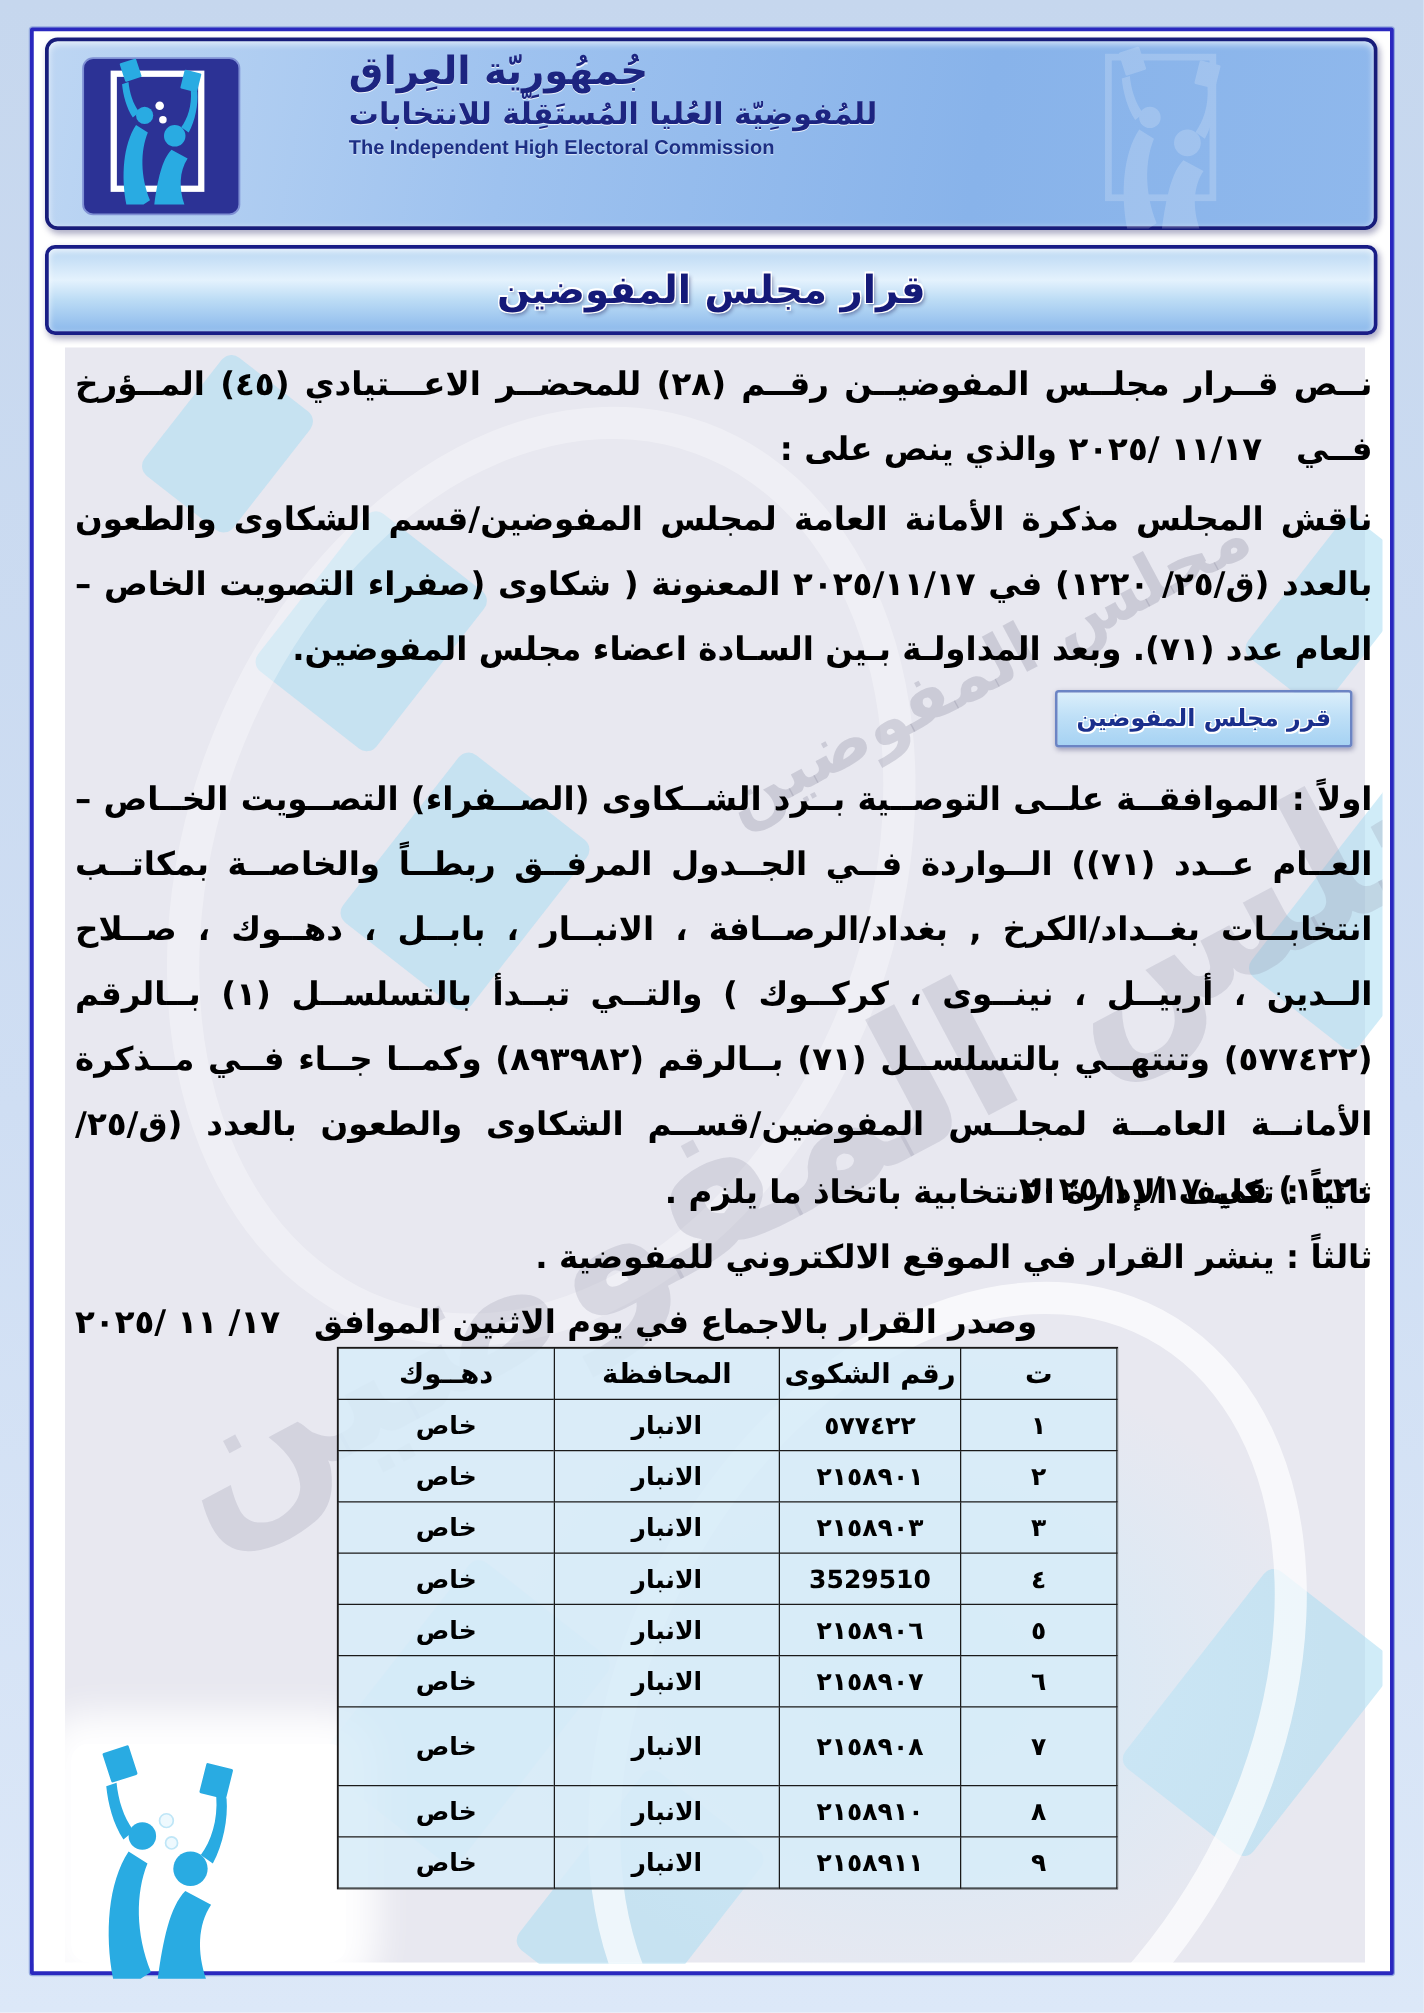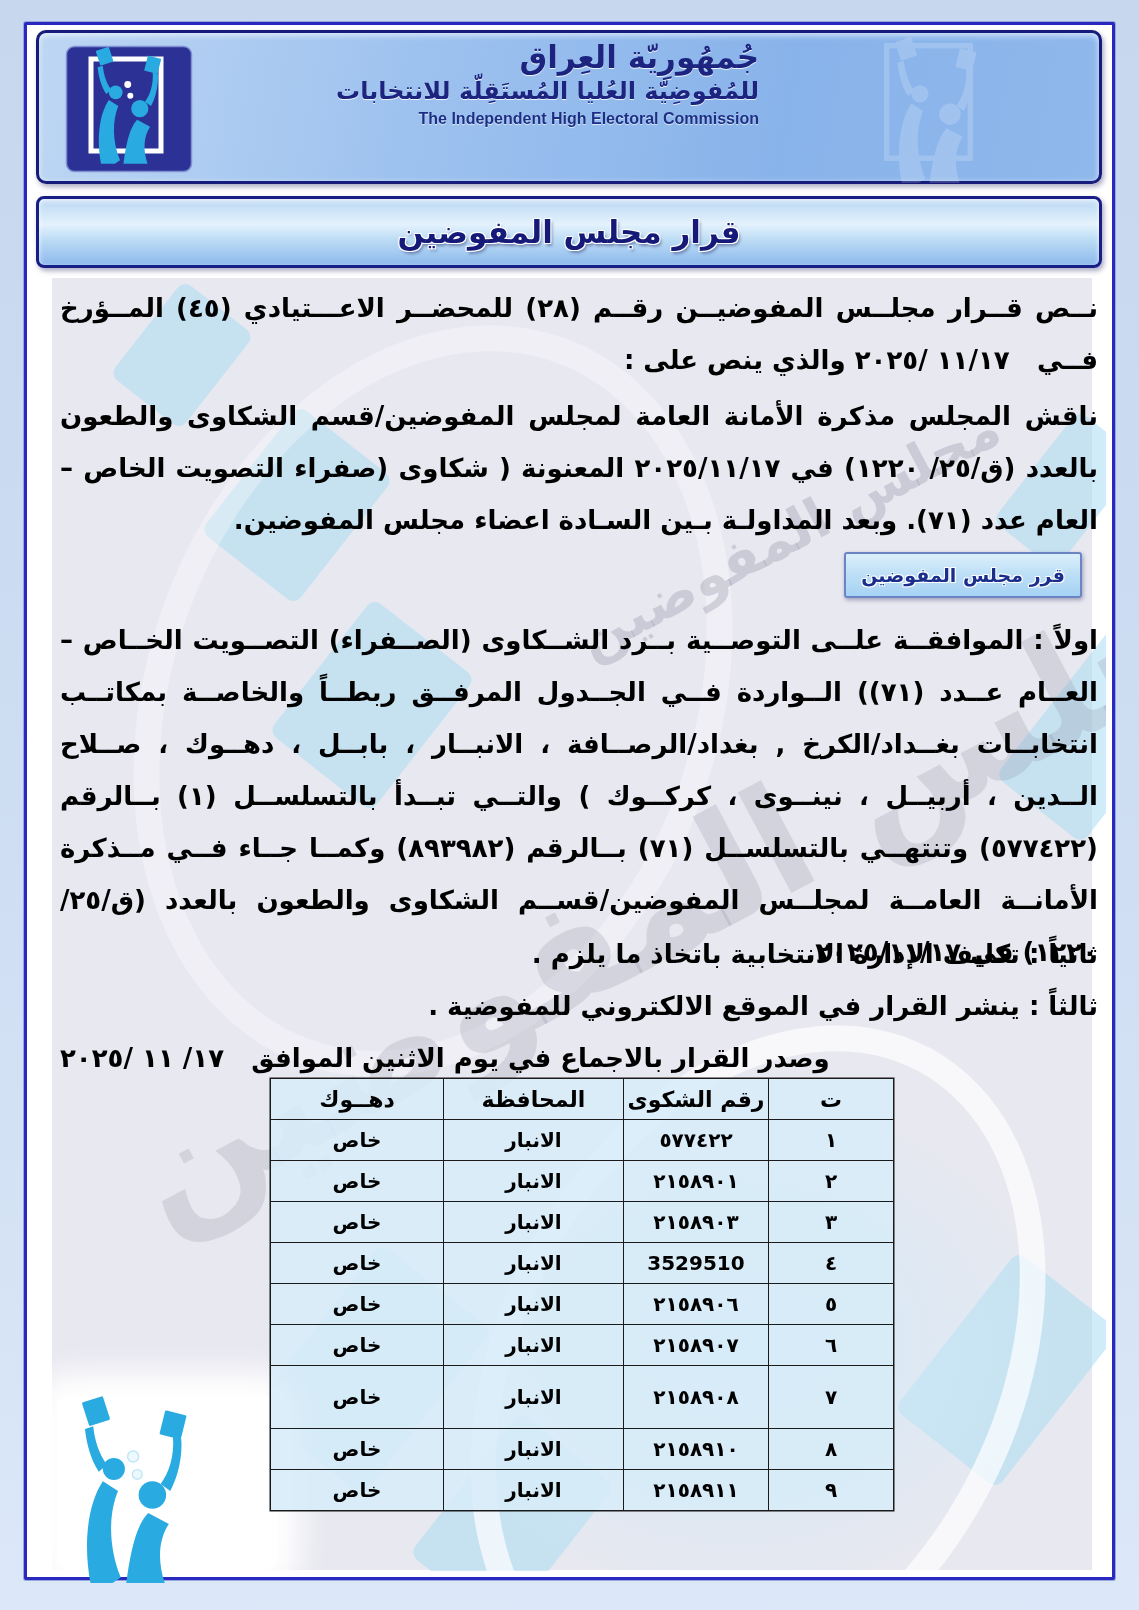--- a/index.html
+++ b/index.html
@@ -30,21 +30,21 @@
   }
   .white-patch{background:#ffffff;box-shadow:0 0 28px 24px rgba(255,255,255,0.95);border-radius:14px;}
 
   
   .header-box{
     left:36px;top:30px;width:1066px;height:154px;box-sizing:border-box;
     border:3px solid #171c7a;border-radius:10px;
     background:linear-gradient(100deg,#bdd6f3 0%,#9ec2ef 35%,#88b3ea 70%,#8fb8ec 100%);
     box-shadow:inset 0 2px 6px rgba(255,255,255,0.7),2px 3px 5px rgba(20,20,90,0.35);
   }
-  .hdr-center{left:240px;top:6px;width:480px;text-align:right;direction:rtl;}
+  .hdr-center{left:240px;top:6px;width:480px;text-align:left;direction:rtl;}
   .hdr-line1{font-size:31px;font-weight:bold;color:#1c2480;text-shadow:0 1px 0 rgba(255,255,255,0.8);}
   .hdr-line2{font-size:24px;font-weight:bold;color:#1c2480;margin-top:2px;text-shadow:0 1px 0 rgba(255,255,255,0.8);}
   .hdr-line3{font-size:17px;font-weight:bold;color:#1c2f85;margin-top:6px;}
   .hdr-line4{font-size:16px;font-weight:bold;color:#1c2f85;margin-top:5px;font-family:"Liberation Sans","DejaVu Sans",sans-serif;text-shadow:0 1px 1px rgba(255,255,255,0.7);}
   .hdr-right{right:14px;top:16px;width:300px;text-align:center;direction:rtl;}
   .hdr-right .ln{
     font-size:30px;font-weight:bold;color:#161a74;line-height:1.1;margin-top:14px;
     text-shadow:-1px -1px 0 #fff,1px -1px 0 #fff,-1px 1px 0 #fff,1px 1px 0 #fff,2px 3px 3px rgba(30,30,90,0.45);
   }
   .emblem-faint{right:88px;top:2px;opacity:0.18;}

